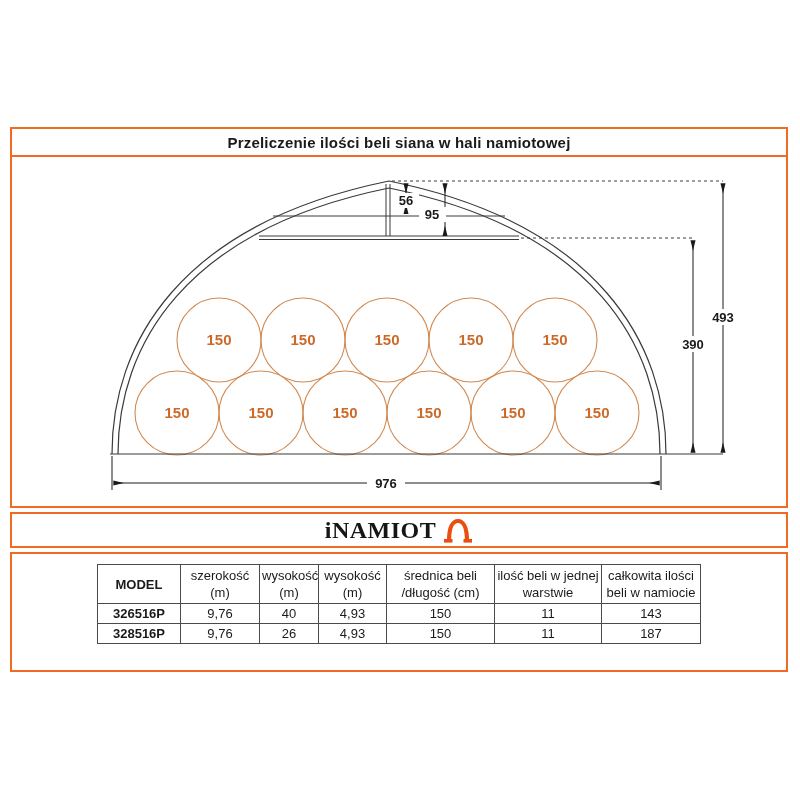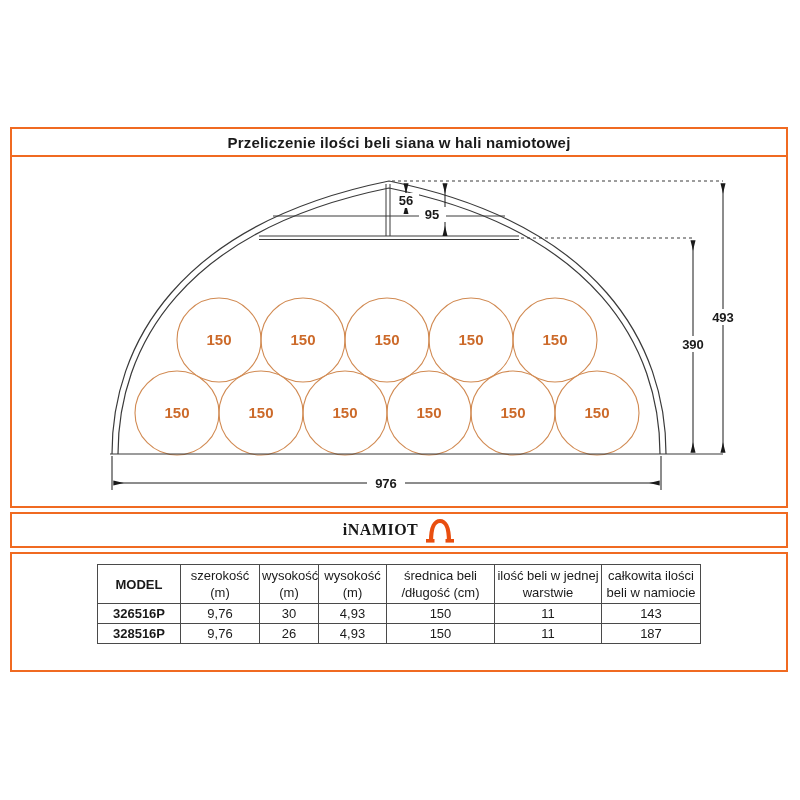--- a/index.html
+++ b/index.html
@@ -3,21 +3,21 @@
 <meta charset="utf-8">
 <style>
   html,body{margin:0;padding:0;background:#ffffff;}
   .page{position:relative;width:800px;height:800px;background:#ffffff;overflow:hidden;
         font-family:"Liberation Sans", sans-serif;color:#1a1a1a;}
   .box{position:absolute;left:10px;width:778px;border:2px solid #f06a21;box-sizing:border-box;background:#ffffff;}
   .main-box{top:127px;height:381px;}
   .title-bar{height:26px;border-bottom:2px solid #f06a21;display:flex;align-items:center;justify-content:center;
              font-weight:bold;font-size:15px;letter-spacing:.2px;}
   .logo-box{top:512px;height:36px;display:flex;align-items:center;justify-content:center;gap:7px;}
-  .logo-text{font-family:"Liberation Serif", serif;font-weight:bold;font-size:16px;color:#161616;letter-spacing:.5px;}
+  .logo-text{font-family:"Liberation Serif", serif;font-weight:bold;font-size:24px;color:#161616;letter-spacing:.5px;}
   .table-box{top:552px;height:120px;}
   .diagram-svg{position:absolute;left:0;top:0;pointer-events:none;}
   table.spec{border-collapse:collapse;margin:10px auto 16px auto;table-layout:fixed;width:603px;
              font-size:13px;text-align:center;}
   table.spec th, table.spec td{border:1px solid #4a4a4a;padding:0 2px;font-weight:normal;line-height:17px;}
   table.spec th{height:38px;vertical-align:middle;}
   table.spec th:first-child{font-weight:bold;}
   table.spec td{height:19px;}
   table.spec td.model{font-weight:bold;}
   .dim-label{font-weight:bold;font-size:13px;fill:#1a1a1a;}
@@ -156,21 +156,21 @@
             <th>
               <div>całkowita ilości</div>
               <div>beli w namiocie</div>
             </th>
           </tr>
         </thead>
       <tbody id="table-body">
           <tr>
             <td class="model">326516P</td>
             <td>9,76</td>
-            <td>30</td>
+            <td>40</td>
             <td>4,93</td>
             <td>150</td>
             <td>11</td>
             <td>143</td>
           </tr>
           <tr>
             <td class="model">328516P</td>
             <td>9,76</td>
             <td>26</td>
             <td>4,93</td>

